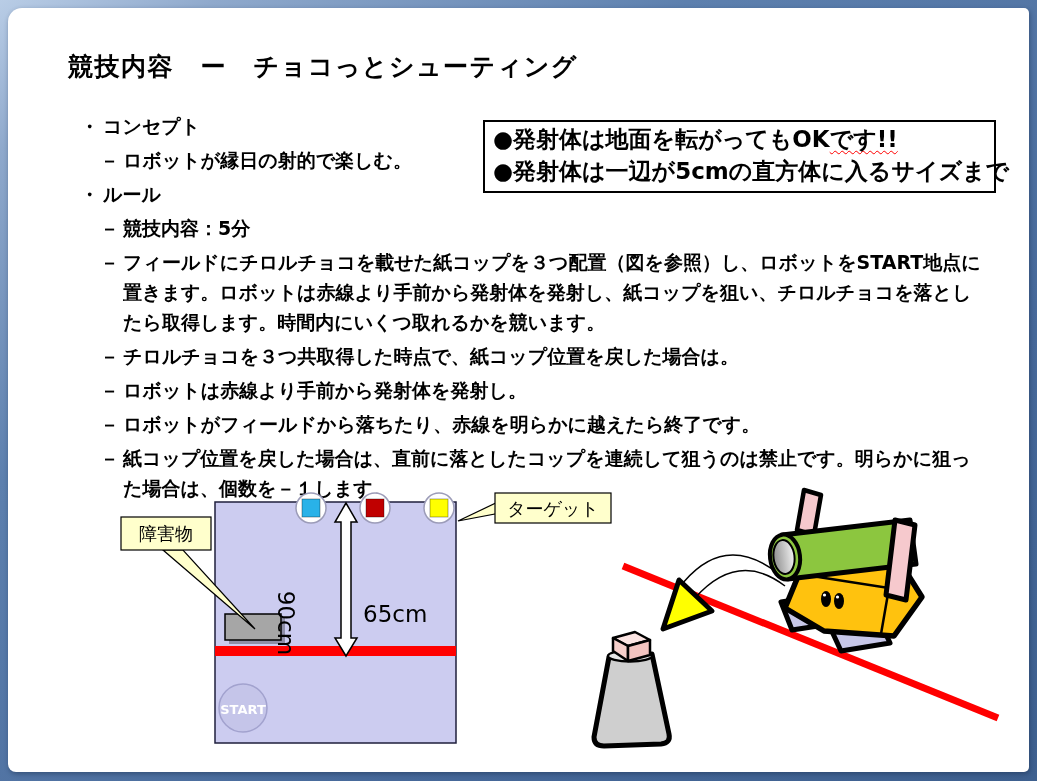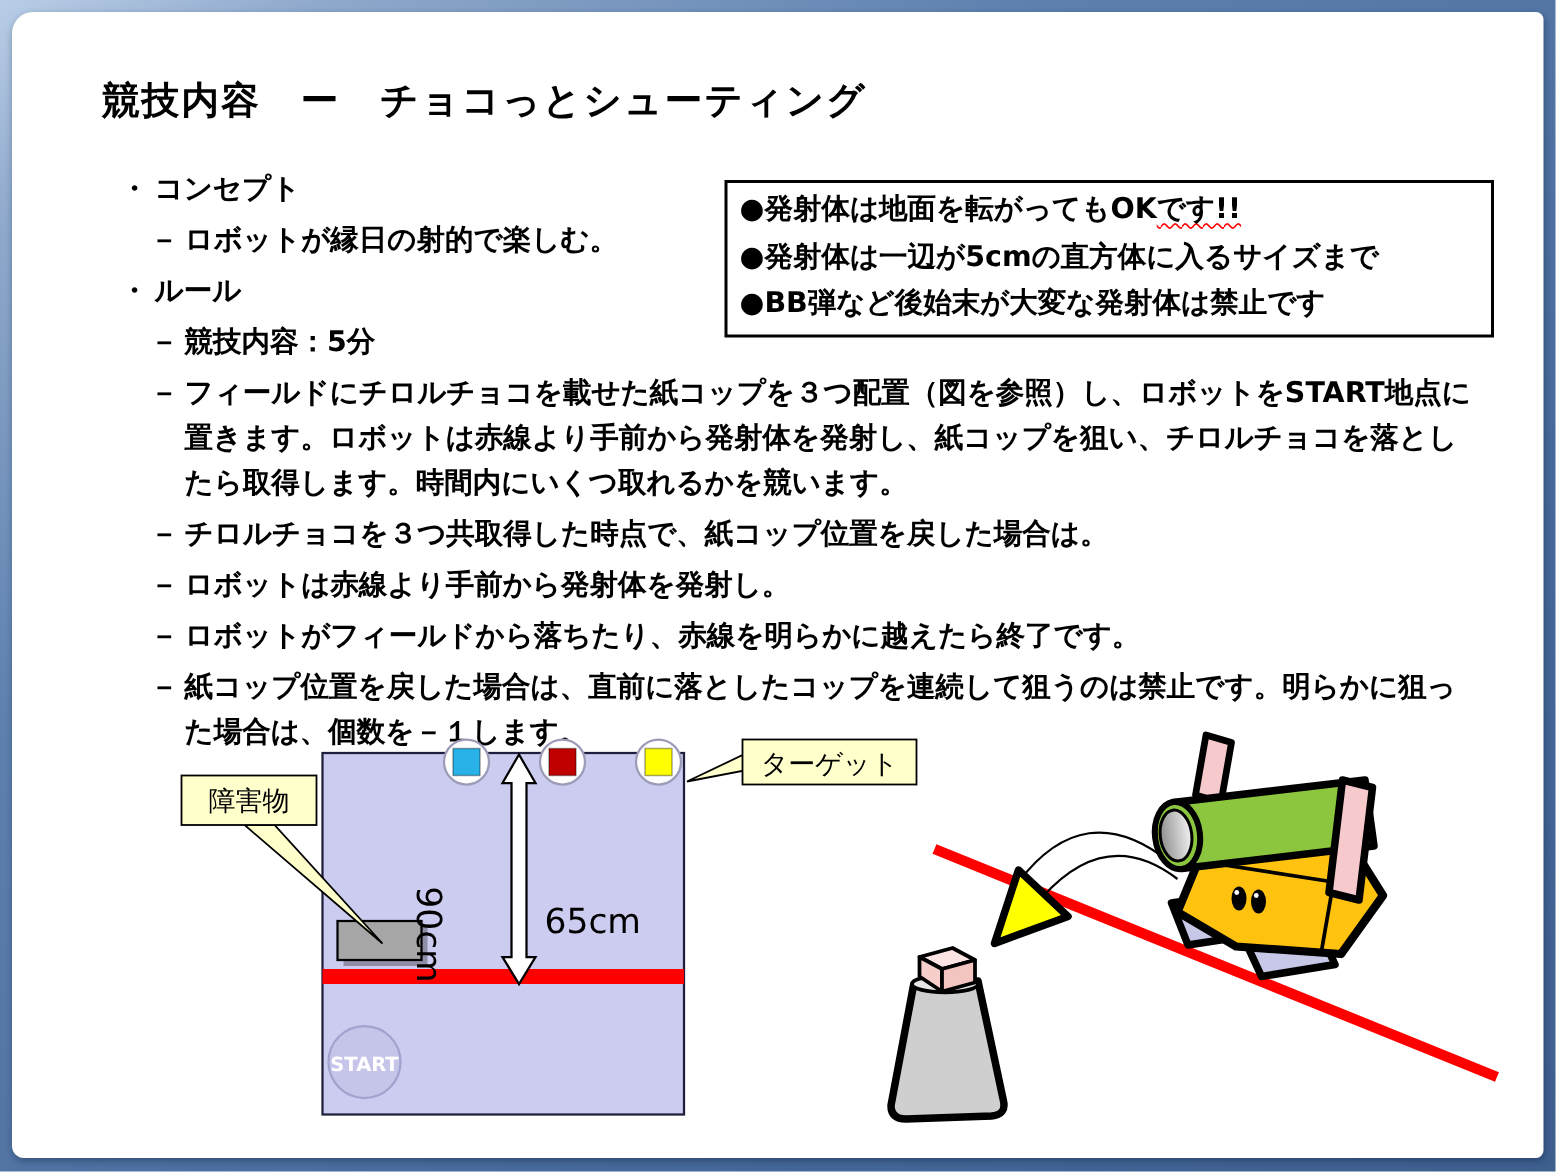--- a/index.html
+++ b/index.html
@@ -20,21 +20,21 @@
   .outline{
     position:absolute;left:72px;top:103px;width:908px;
     font-size:19px;font-weight:bold;color:#000;line-height:30px;
   }
   .li{display:flex;margin-bottom:4px;}
   .li .mk{flex:0 0 auto;white-space:pre;padding-right:4px;}
   .li.l2{padding-left:20px;}
   .note{
     position:absolute;left:475px;top:112px;width:513px;box-sizing:border-box;
     border:2px solid #000;background:#fff;padding:2px 25px 4px 8px;
-    font-size:19px;font-weight:bold;line-height:31.5px;color:#000;
+    font-size:23px;font-weight:bold;line-height:31.5px;color:#000;
   }
   .note .row{white-space:nowrap;}
   .squig{
     text-decoration-line:underline;text-decoration-style:wavy;
     text-decoration-color:#ff0000;text-decoration-thickness:1px;
     text-underline-offset:3px;
   }
   svg.diagram{position:absolute;left:100px;top:478px;width:520px;height:290px;}
   svg.scene{position:absolute;left:555px;top:470px;width:482px;height:305px;}
   svg text{font-family:"DejaVu Sans","Liberation Sans",sans-serif;}
@@ -81,21 +81,20 @@
       </div>
     <div class="li l2">
         <span class="mk">－</span>
         <span>紙コップ位置を戻した場合は、直前に落としたコップを連続して狙うのは禁止です。明らかに狙った場合は、個数を－１します。</span>
       </div>
   </div>
 
   <div class="note">
     <div class="row"><span class="mk">●</span><span>発射体は地面を転がってもOK</span><span class="squig">です!!</span></div>
     <div class="row"><span class="mk">●</span><span>発射体は一辺が5cmの直方体に入るサイズまで</span></div>
-    <div class="row"><span class="mk">●</span><span>BB弾など後始末が大変な発射体は禁止です</span></div>
   </div>
 
   <svg class="diagram" viewBox="0 0 520 290">
 
     <rect x="107" y="16" width="241" height="241" stroke="#1F1F3D" stroke-width="1.5" fill="#CCCCF0"></rect>
 
     <rect x="107" y="160" width="241" height="10" fill="#FF0000"></rect>
 
     <polygon points="238,17 227,36 233,36 233,152 227,152 238,170 249,152 243,152 243,36 249,36" stroke="#000" stroke-width="1.5" fill="#FFFFFF"></polygon>
     <text x="255" y="136" font-size="23" fill="#000">65cm</text>

